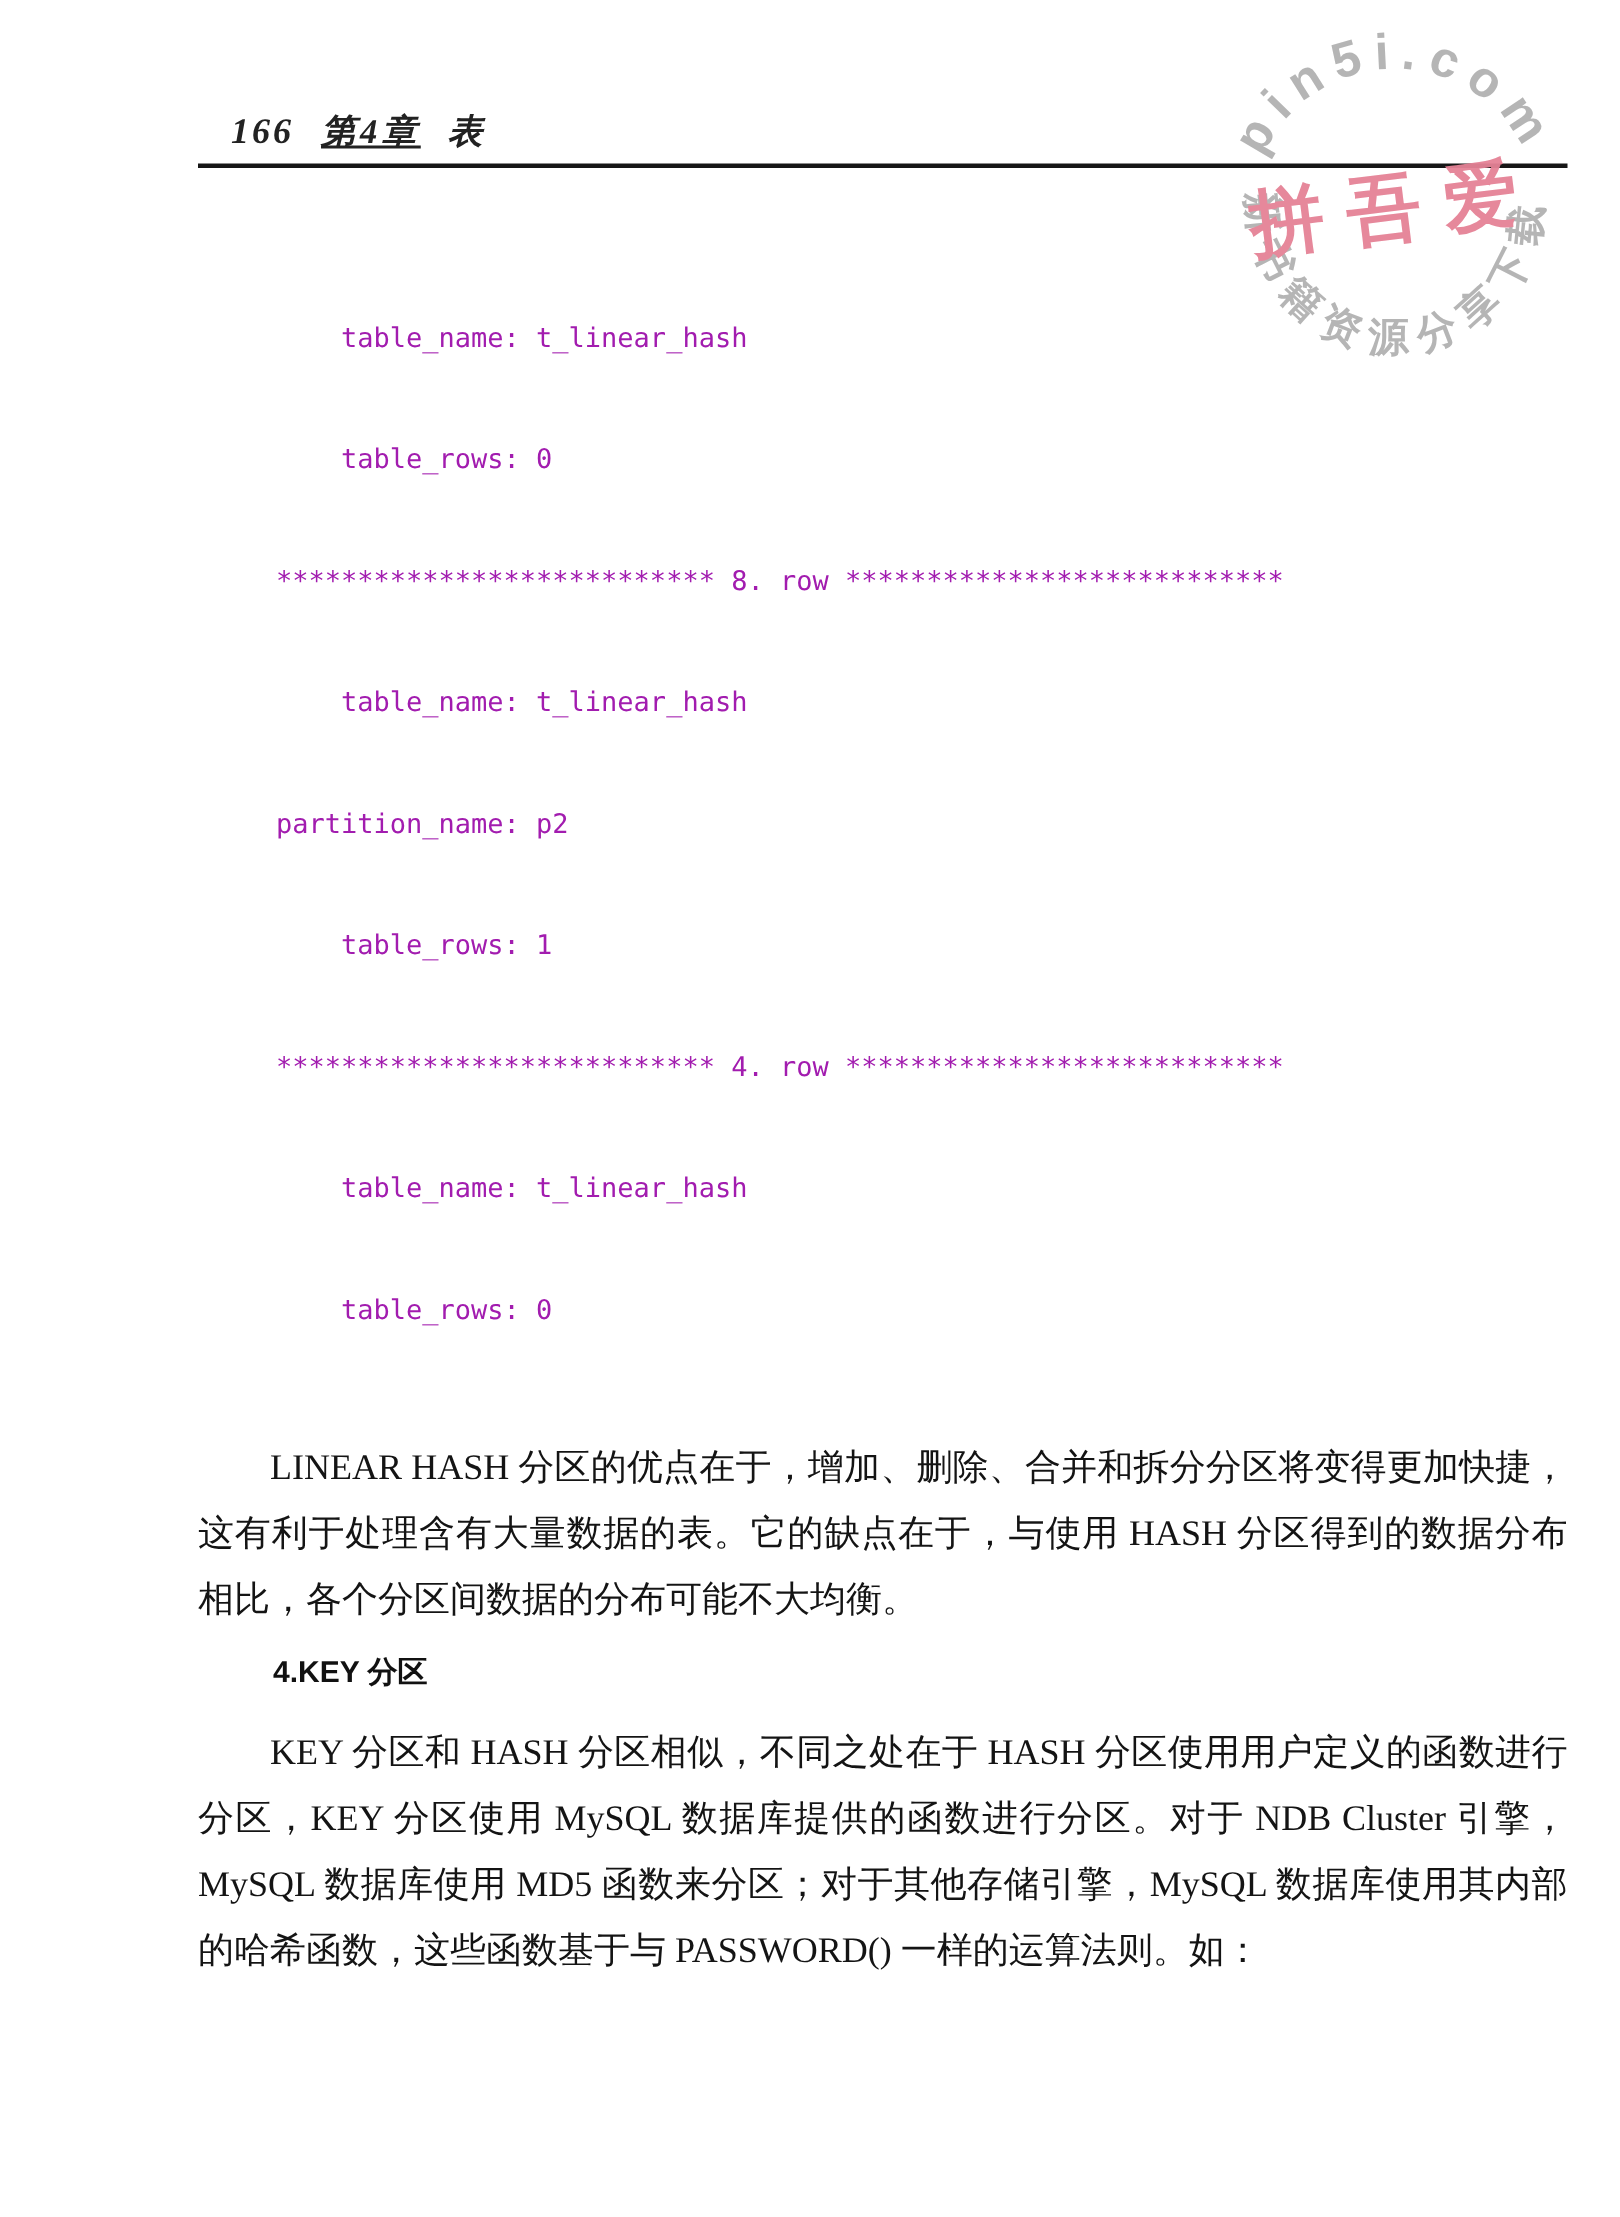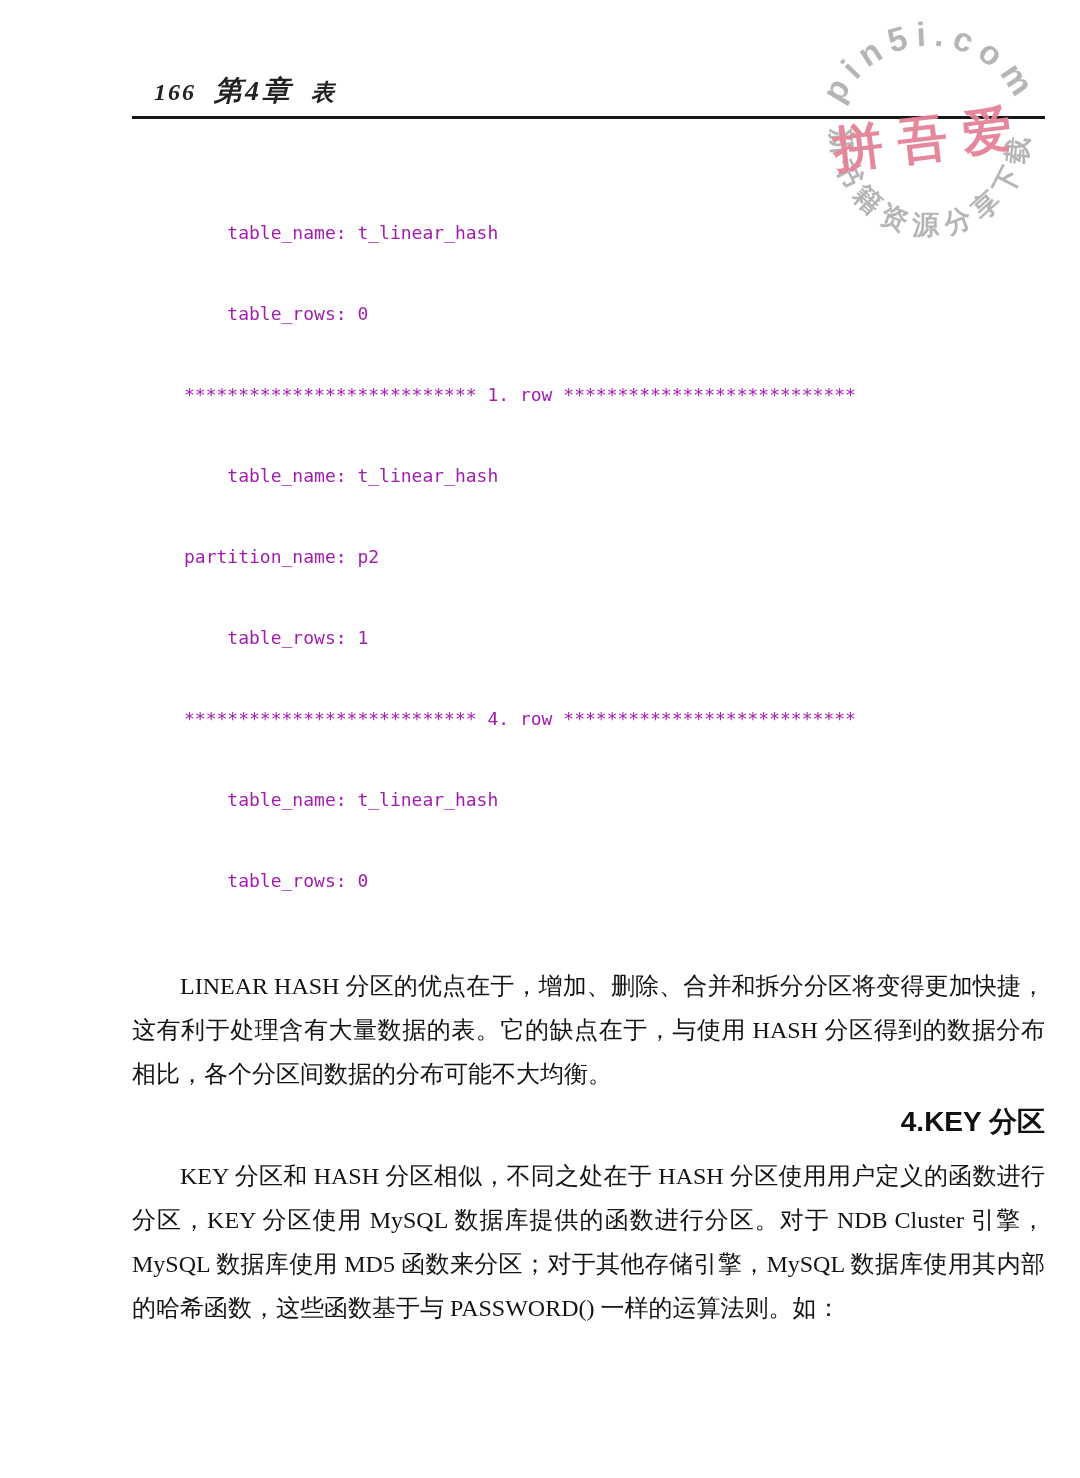--- a/index.html
+++ b/index.html
@@ -16,21 +16,21 @@
   
   .running-header{
     margin:72px 67px 0 100px;
     padding:0 0 6px 22px;
     border-bottom:3px solid #161616;
     display:flex;align-items:baseline;gap:18px;
     font-style:italic;font-weight:bold;
     font-size:24px;color:#222;
   }
   .running-header .pageno{letter-spacing:2px;}
-  .running-header .chap{font-size:28px;letter-spacing:3px;}
+  .running-header .chap{font-size:23px;letter-spacing:3px;text-decoration:underline;}
   .running-header .sect{font-size:23px;}
   
   .stamp{
     position:absolute;top:8px;left:800px;
     width:260px;height:262px;
     pointer-events:none;
     opacity:.95;
   }
   
   .codeblock{
@@ -45,24 +45,23 @@
     margin:10px 67px 0 100px;
     font-size:24px;line-height:44px;
     text-align:justify;
     text-indent:2em;
     color:#141414;
   }
   .para.first{margin-top:16px;}
   .subheading{
     margin:4px 67px 0 100px;
     padding-left:50px;
-    font-size:28px;line-height:44px;
+    font-size:20px;line-height:44px;
     font-weight:bold;color:#111;
     font-family:"Liberation Sans","DejaVu Sans",sans-serif;
-    text-align:right;
   }
 </style>
 </head>
 <body>
 
 <div class="page">
 
   <div class="running-header">
     <span class="pageno">166</span>
     <span class="chap">第4章</span>
@@ -81,21 +80,21 @@
       <text font-family="Liberation Sans, DejaVu Sans, sans-serif" font-size="25" font-weight="bold" fill="#b2b2b2" letter-spacing="8">
         <textPath href="#arcBottom" startOffset="50%" text-anchor="middle">最新书籍资源分享下载站</textPath>
       </text>
       <text x="120" y="135" text-anchor="middle" font-family="Liberation Serif, DejaVu Serif, serif" font-size="46" font-weight="bold" fill="#e58296" transform="rotate(-7 120 120)" letter-spacing="14">拼吾爱</text>
     </svg>
   </div>
 
   <div class="codeblock">
     <div>    table_name: t_linear_hash</div>
     <div>    table_rows: 0</div>
-    <div>*************************** 1. row ***************************</div>
+    <div>*************************** 8. row ***************************</div>
     <div>    table_name: t_linear_hash</div>
     <div>partition_name: p2</div>
     <div>    table_rows: 1</div>
     <div>*************************** 4. row ***************************</div>
     <div>    table_name: t_linear_hash</div>
     <div>    table_rows: 0</div>
   </div>
 
   <p class="para first">LINEAR HASH 分区的优点在于，增加、删除、合并和拆分分区将变得更加快捷，这有利于处理含有大量数据的表。它的缺点在于，与使用 HASH 分区得到的数据分布相比，各个分区间数据的分布可能不大均衡。</p>
 

